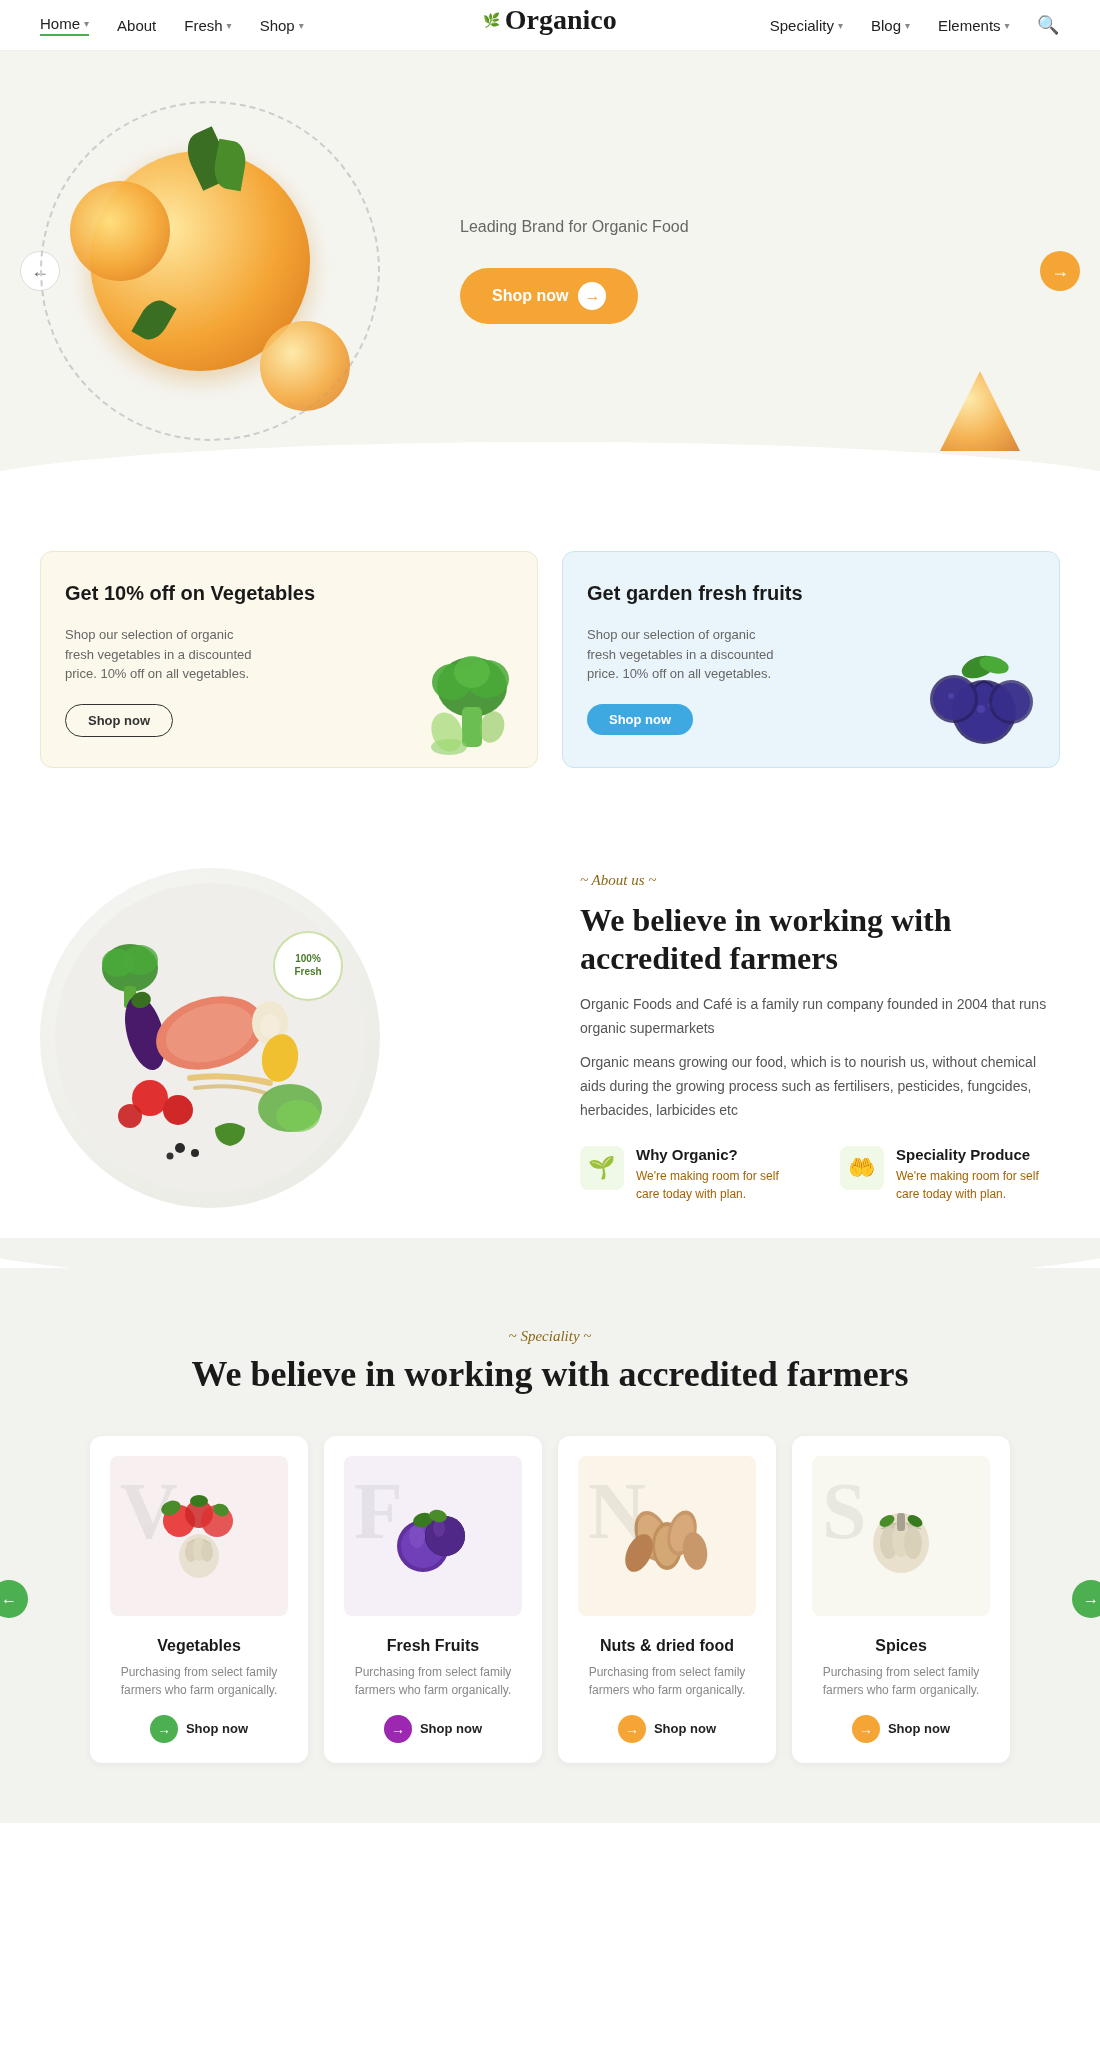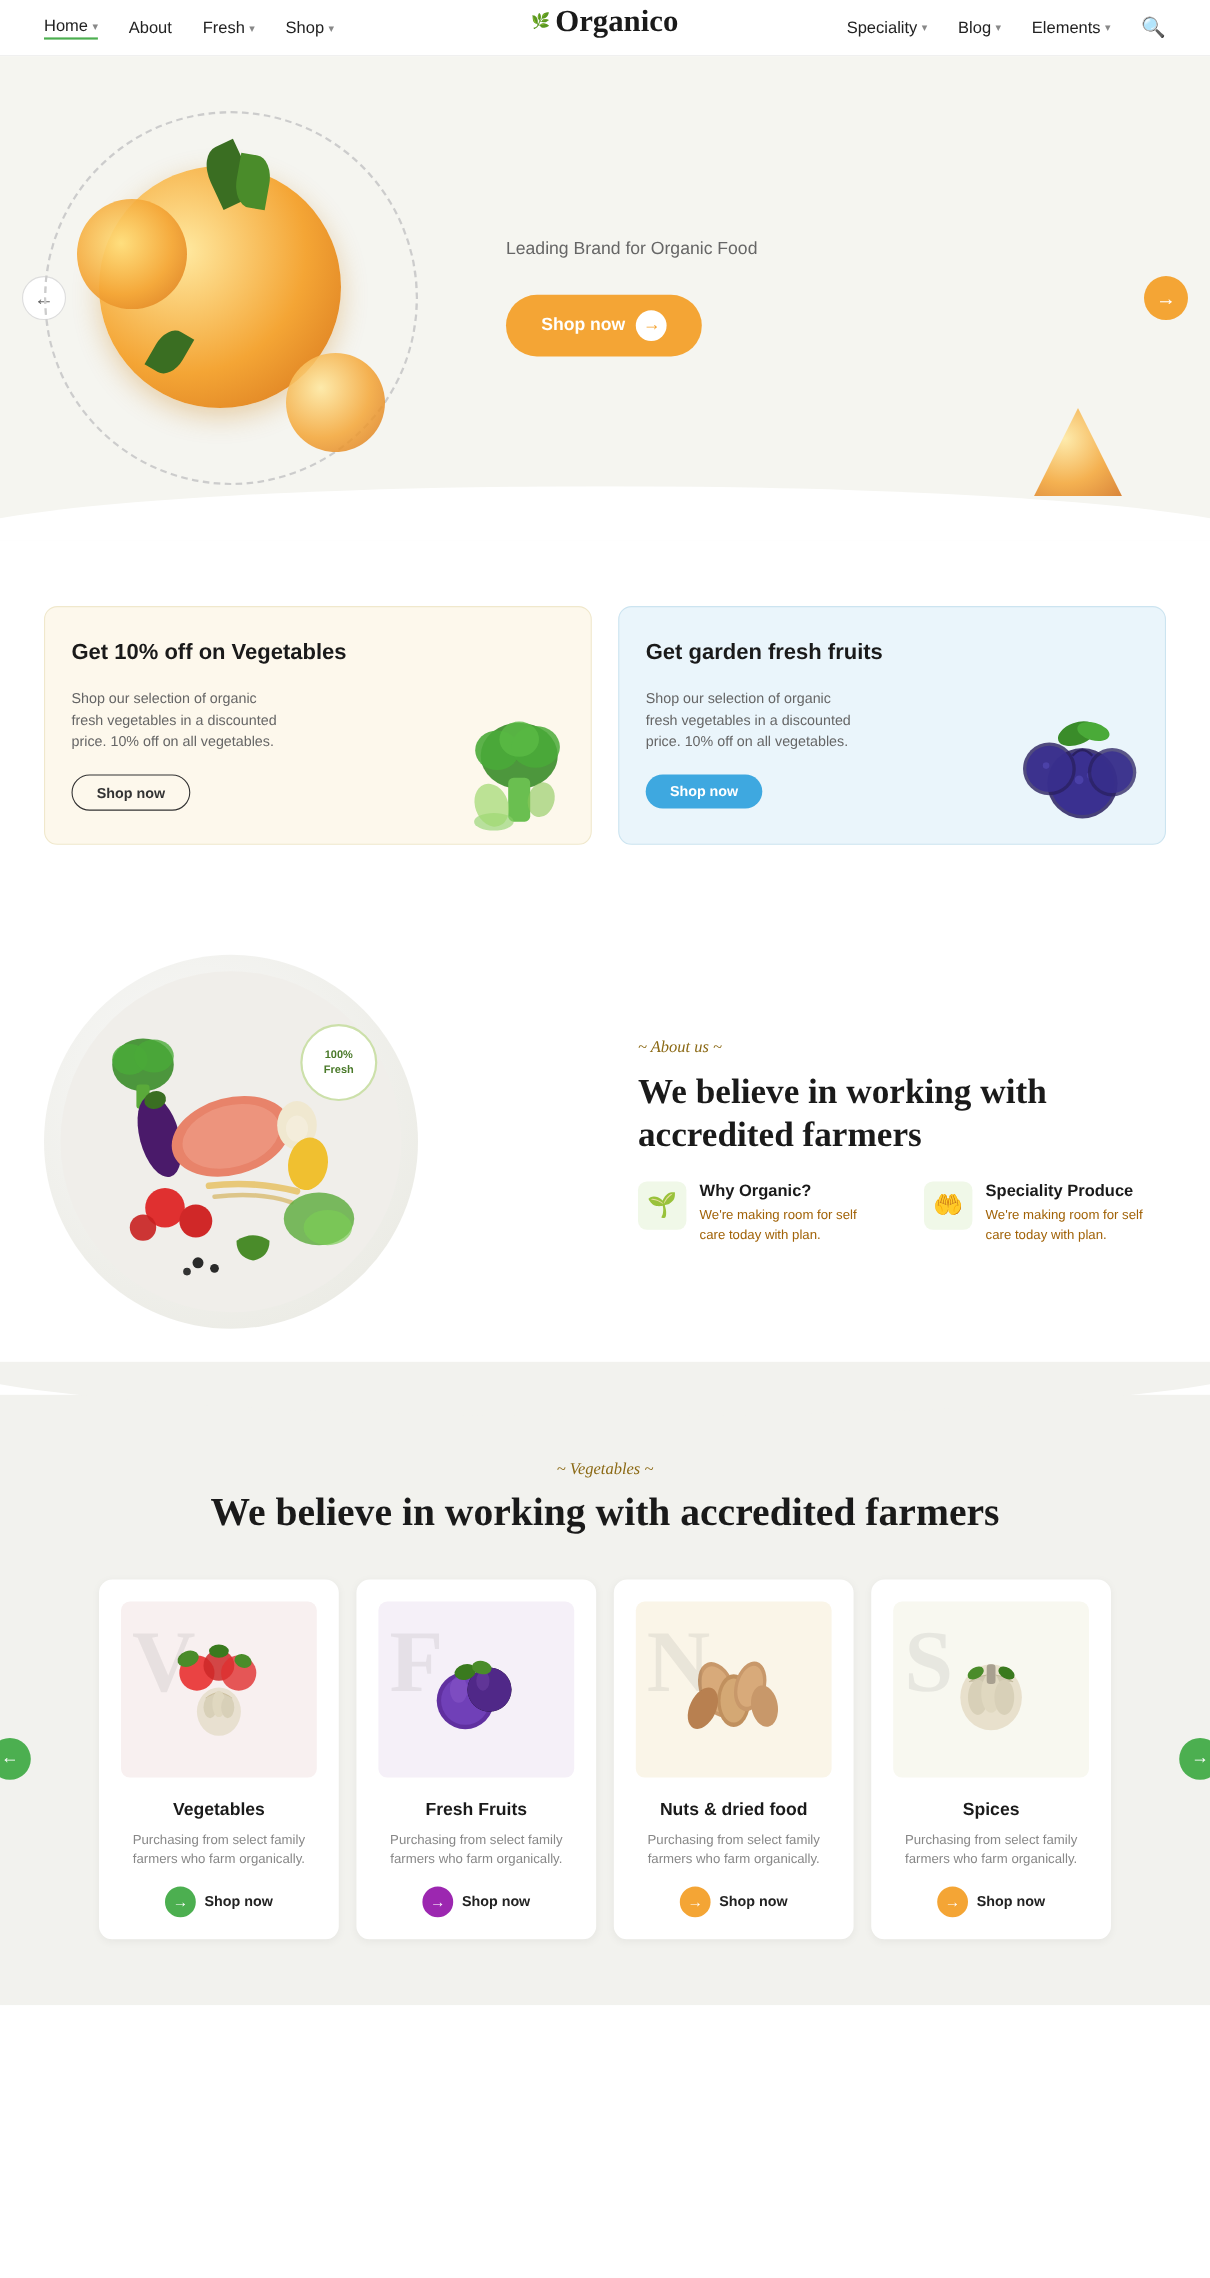--- a/index.html
+++ b/index.html
@@ -358,20 +358,22 @@
         <circle cx="258" cy="88" r="34" fill="#fff" stroke="#cce0aa" stroke-width="2"></circle>
         <text x="258" y="84" text-anchor="middle" font-size="10" font-weight="700" fill="#4a7a2a" font-family="sans-serif">100%</text>
         <text x="258" y="97" text-anchor="middle" font-size="10" font-weight="700" fill="#4a7a2a" font-family="sans-serif">Fresh</text>
       </svg>
     </div>
   </div>
 
   <div class="about-content">
     <p class="section-eyebrow">~ About us ~</p>
     <h2 class="about-title">We believe in working with accredited farmers</h2>
+    <p class="about-desc">Organic Foods and Café is a family run company founded in 2004 that runs organic supermarkets</p>
+    <p class="about-desc">Organic means growing our food, which is to nourish us, without chemical aids during the growing process such as fertilisers, pesticides, fungcides, herbacides, larbicides etc</p>
     <div class="about-features">
       <div class="feature-item">
         <div class="feature-icon">🌱</div>
         <div>
           <div class="feature-title">Why Organic?</div>
           <div class="feature-desc">We're making room for self care today with plan.</div>
         </div>
       </div>
       <div class="feature-item">
         <div class="feature-icon">🤲</div>
@@ -379,21 +381,21 @@
           <div class="feature-title">Speciality Produce</div>
           <div class="feature-desc">We're making room for self care today with plan.</div>
         </div>
       </div>
     </div>
   </div>
 </section>
 
 <section class="categories-section">
   <div class="categories-wave-top"></div>
-  <p class="categories-eyebrow">~ Vegetables ~</p>
+  <p class="categories-eyebrow">~ Speciality ~</p>
   <h2 class="categories-title">We believe in working with accredited farmers</h2>
 
   <div style="position: relative; padding: 0 50px;">
     <div class="cat-nav-left">←</div>
     <div class="categories-grid">
 
       <div class="category-card">
         <div class="category-img veg-bg">
           <span class="cat-letter">V</span>
           <svg width="100" height="100" viewBox="0 0 100 100">

